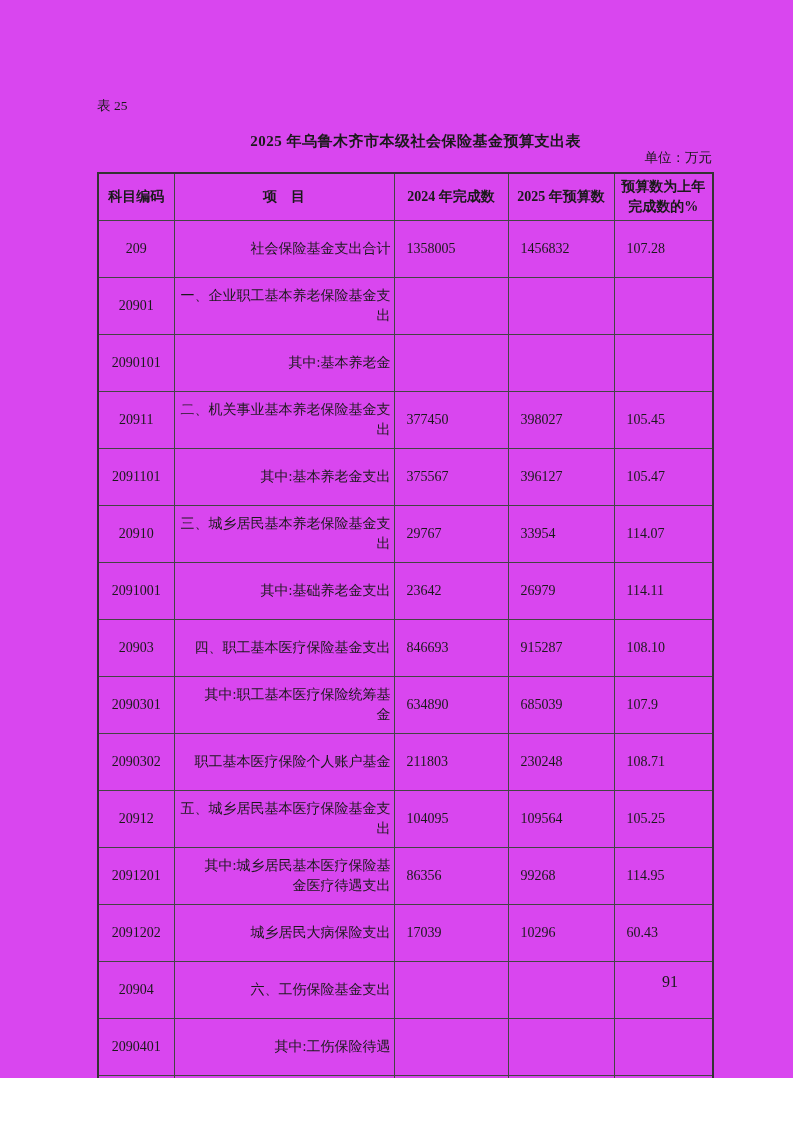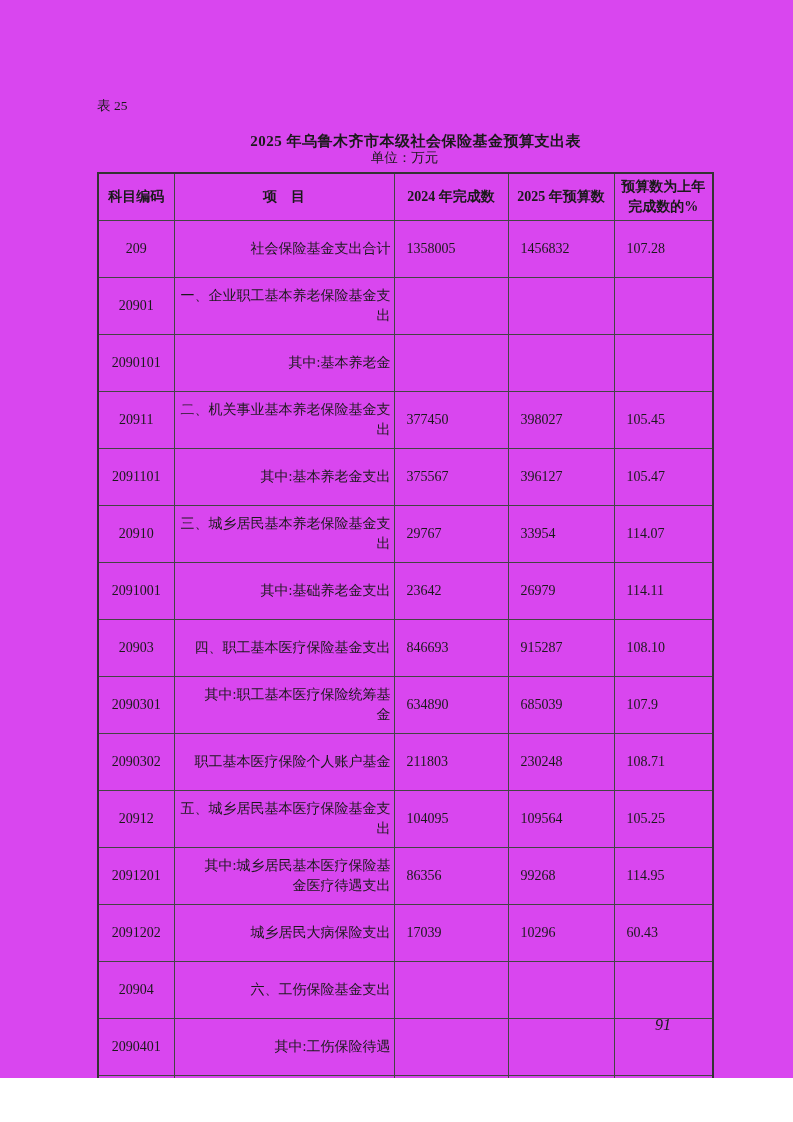--- a/index.html
+++ b/index.html
@@ -33,21 +33,21 @@
     font-weight: bold;
     line-height: 20px;
     letter-spacing: 0.5px;
     margin: 11px;
   }
   .unit-note {
     position: absolute;
     top: 149px;
     left: 97px;
     width: 615px;
-    text-align: center;
+    text-align: right;
     font-size: 13.5px;
     line-height: 17px;
   }
   table.budget-table {
     position: absolute;
     left: 97px;
     top: 172px;
     width: 615px;
     border-collapse: collapse;
     table-layout: fixed;
@@ -86,26 +86,25 @@
   td.td-item.indent {
     text-indent: 14px;
   }
   td.td-num {
     text-align: left;
     padding: 2px 2px 2px 12px;
   }
   .page-number {
     position: absolute;
     left: 648px;
-    top: 1015px;
+    top: 972px;
     width: 30px;
-    text-align: center;
+    text-align: right;
     font-size: 16px;
     line-height: 20px;
-    font-style: italic;
   }
 </style>
 </head>
 <body>
 
 <div class="page">
 
   <div class="table-label">表 25</div>
 
   <h1 class="doc-title">2025 年乌鲁木齐市本级社会保险基金预算支出表</h1>

